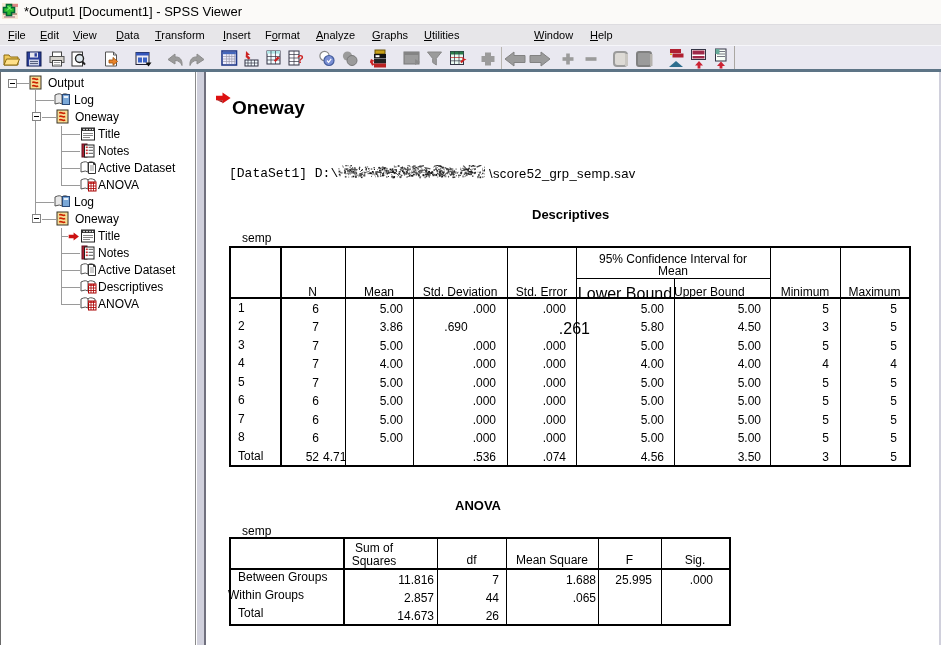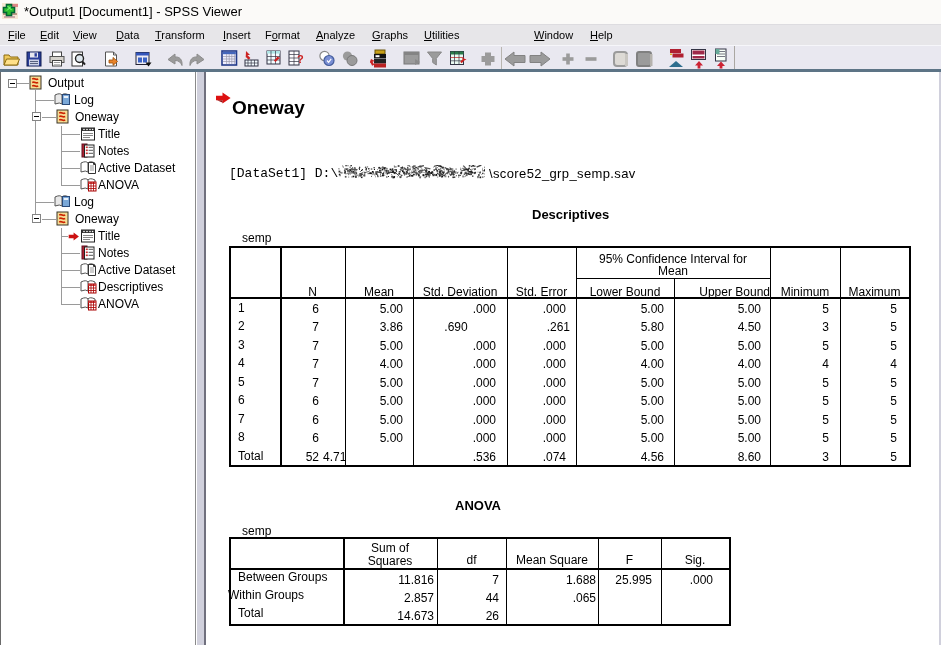--- a/index.html
+++ b/index.html
@@ -864,38 +864,38 @@
 <div class="ln" style="left:770px;top:246px;width:1px;height:219px;background:#000"></div>
 <div class="ln" style="left:840px;top:246px;width:1px;height:219px;background:#000"></div>
 <div class="ln" style="left:280px;top:297px;width:629px;height:2px;background:#000"></div>
 <div class="ln" style="left:229px;top:297px;width:51px;height:2px;background:#000"></div>
 <div class="ln" style="left:576px;top:278px;width:194px;height:1px;background:#000"></div>
 <div class="t" style="left:576px;top:254px;width:194px;text-align:center;font-size:12px;line-height:11.5px">95% Confidence Interval for<br>Mean</div>
 <div class="t" style="left:280px;top:285px;width:65px;text-align:center;font-size:12px">N</div>
 <div class="t" style="left:345px;top:285px;width:68px;text-align:center;font-size:12px">Mean</div>
 <div class="t" style="left:413px;top:285px;width:94px;text-align:center;font-size:12px">Std. Deviation</div>
 <div class="t" style="left:507px;top:285px;width:69px;text-align:center;font-size:12px">Std. Error</div>
-<div class="t" style="left:576px;top:285px;width:98px;text-align:center;font-size:12px">Lower Bound</div>
-<div class="t" style="left:674px;top:285px;width:96px;text-align:right;font-size:12px">Upper Bound</div>
+<div class="t" style="left:576px;top:285px;width:98px;text-align:center;font-size:16px">Lower Bound</div>
+<div class="t" style="left:674px;top:285px;width:96px;text-align:left;font-size:12px">Upper Bound</div>
 <div class="t" style="left:770px;top:285px;width:70px;text-align:center;font-size:12px">Minimum</div>
 <div class="t" style="left:840px;top:285px;width:69px;text-align:center;font-size:12px">Maximum</div>
 <div class="t" style="left:238px;top:301.0px;font-size:12px">1</div>
 <div class="t" style="left:239px;top:302.0px;width:80px;text-align:right;font-size:12px">6</div>
 <div class="t" style="left:323px;top:302.0px;width:80px;text-align:right;font-size:12px">5.00</div>
 <div class="t" style="left:416px;top:302.0px;width:80px;text-align:right;font-size:12px">.000</div>
 <div class="t" style="left:486px;top:302.0px;width:80px;text-align:right;font-size:12px">.000</div>
 <div class="t" style="left:584px;top:302.0px;width:80px;text-align:right;font-size:12px">5.00</div>
 <div class="t" style="left:681px;top:302.0px;width:80px;text-align:right;font-size:12px">5.00</div>
 <div class="t" style="left:749px;top:302.0px;width:80px;text-align:right;font-size:12px">5</div>
 <div class="t" style="left:817px;top:302.0px;width:80px;text-align:right;font-size:12px">5</div>
 <div class="t" style="left:238px;top:319.4px;font-size:12px">2</div>
 <div class="t" style="left:239px;top:320.4px;width:80px;text-align:right;font-size:12px">7</div>
 <div class="t" style="left:323px;top:320.4px;width:80px;text-align:right;font-size:12px">3.86</div>
 <div class="t" style="left:416px;top:320.4px;width:80px;text-align:center;font-size:12px">.690</div>
-<div class="t" style="left:490px;top:320.4px;width:80px;text-align:right;font-size:12px">.261</div>
+<div class="t" style="left:510px;top:320.4px;width:80px;text-align:right;font-size:16px">.261</div>
 <div class="t" style="left:584px;top:320.4px;width:80px;text-align:right;font-size:12px">5.80</div>
 <div class="t" style="left:681px;top:320.4px;width:80px;text-align:right;font-size:12px">4.50</div>
 <div class="t" style="left:749px;top:320.4px;width:80px;text-align:right;font-size:12px">3</div>
 <div class="t" style="left:817px;top:320.4px;width:80px;text-align:right;font-size:12px">5</div>
 <div class="t" style="left:238px;top:337.9px;font-size:12px">3</div>
 <div class="t" style="left:239px;top:338.9px;width:80px;text-align:right;font-size:12px">7</div>
 <div class="t" style="left:323px;top:338.9px;width:80px;text-align:right;font-size:12px">5.00</div>
 <div class="t" style="left:416px;top:338.9px;width:80px;text-align:right;font-size:12px">.000</div>
 <div class="t" style="left:486px;top:338.9px;width:80px;text-align:right;font-size:12px">.000</div>
 <div class="t" style="left:584px;top:338.9px;width:80px;text-align:right;font-size:12px">5.00</div>
@@ -946,36 +946,36 @@
 <div class="t" style="left:584px;top:431.1px;width:80px;text-align:right;font-size:12px">5.00</div>
 <div class="t" style="left:681px;top:431.1px;width:80px;text-align:right;font-size:12px">5.00</div>
 <div class="t" style="left:749px;top:431.1px;width:80px;text-align:right;font-size:12px">5</div>
 <div class="t" style="left:817px;top:431.1px;width:80px;text-align:right;font-size:12px">5</div>
 <div class="t" style="left:238px;top:448.6px;font-size:12px">Total</div>
 <div class="t" style="left:239px;top:449.6px;width:80px;text-align:right;font-size:12px">52</div>
 <div class="t" style="left:323px;top:449.6px;width:80px;text-align:left;font-size:12px">4.71</div>
 <div class="t" style="left:416px;top:449.6px;width:80px;text-align:right;font-size:12px">.536</div>
 <div class="t" style="left:486px;top:449.6px;width:80px;text-align:right;font-size:12px">.074</div>
 <div class="t" style="left:584px;top:449.6px;width:80px;text-align:right;font-size:12px">4.56</div>
-<div class="t" style="left:681px;top:449.6px;width:80px;text-align:right;font-size:12px">8.60</div>
+<div class="t" style="left:681px;top:449.6px;width:80px;text-align:right;font-size:12px">3.50</div>
 <div class="t" style="left:749px;top:449.6px;width:80px;text-align:right;font-size:12px">3</div>
 <div class="t" style="left:817px;top:449.6px;width:80px;text-align:right;font-size:12px">5</div>
 <div class="t" style="left:455px;top:498px;font-size:13px;font-weight:bold">ANOVA</div>
 <div class="t" style="left:242px;top:524px;font-size:12px">semp</div>
 <div class="ln" style="left:229px;top:537px;width:502px;height:2px;background:#000"></div>
 <div class="ln" style="left:229px;top:624px;width:502px;height:2px;background:#000"></div>
 <div class="ln" style="left:229px;top:537px;width:2px;height:89px;background:#000"></div>
 <div class="ln" style="left:729px;top:537px;width:2px;height:89px;background:#000"></div>
 <div class="ln" style="left:343px;top:537px;width:2px;height:87px;background:#000"></div>
 <div class="ln" style="left:437px;top:537px;width:1px;height:87px;background:#000"></div>
 <div class="ln" style="left:506px;top:537px;width:1px;height:87px;background:#000"></div>
 <div class="ln" style="left:598px;top:537px;width:1px;height:87px;background:#000"></div>
 <div class="ln" style="left:661px;top:537px;width:1px;height:87px;background:#000"></div>
 <div class="ln" style="left:229px;top:568px;width:500px;height:2px;background:#000"></div>
-<div class="t" style="left:343px;top:542px;width:94px;text-align:center;font-size:12px;line-height:13px">Sum of<br>Squares</div>
+<div class="t" style="left:327px;top:542px;width:94px;text-align:center;font-size:12px;line-height:13px">Sum of<br>Squares</div>
 <div class="t" style="left:437px;top:553px;width:69px;text-align:center;font-size:12px">df</div>
 <div class="t" style="left:506px;top:553px;width:92px;text-align:center;font-size:12px">Mean Square</div>
 <div class="t" style="left:598px;top:553px;width:63px;text-align:center;font-size:12px">F</div>
 <div class="t" style="left:661px;top:553px;width:68px;text-align:center;font-size:12px">Sig.</div>
 <div class="t" style="left:238px;top:570.0px;font-size:12px">Between Groups</div>
 <div class="t" style="left:354px;top:573.0px;width:80px;text-align:right;font-size:12px">11.816</div>
 <div class="t" style="left:419px;top:573.0px;width:80px;text-align:right;font-size:12px">7</div>
 <div class="t" style="left:516px;top:573.0px;width:80px;text-align:right;font-size:12px">1.688</div>
 <div class="t" style="left:572px;top:573.0px;width:80px;text-align:right;font-size:12px">25.995</div>
 <div class="t" style="left:633px;top:573.0px;width:80px;text-align:right;font-size:12px">.000</div>

